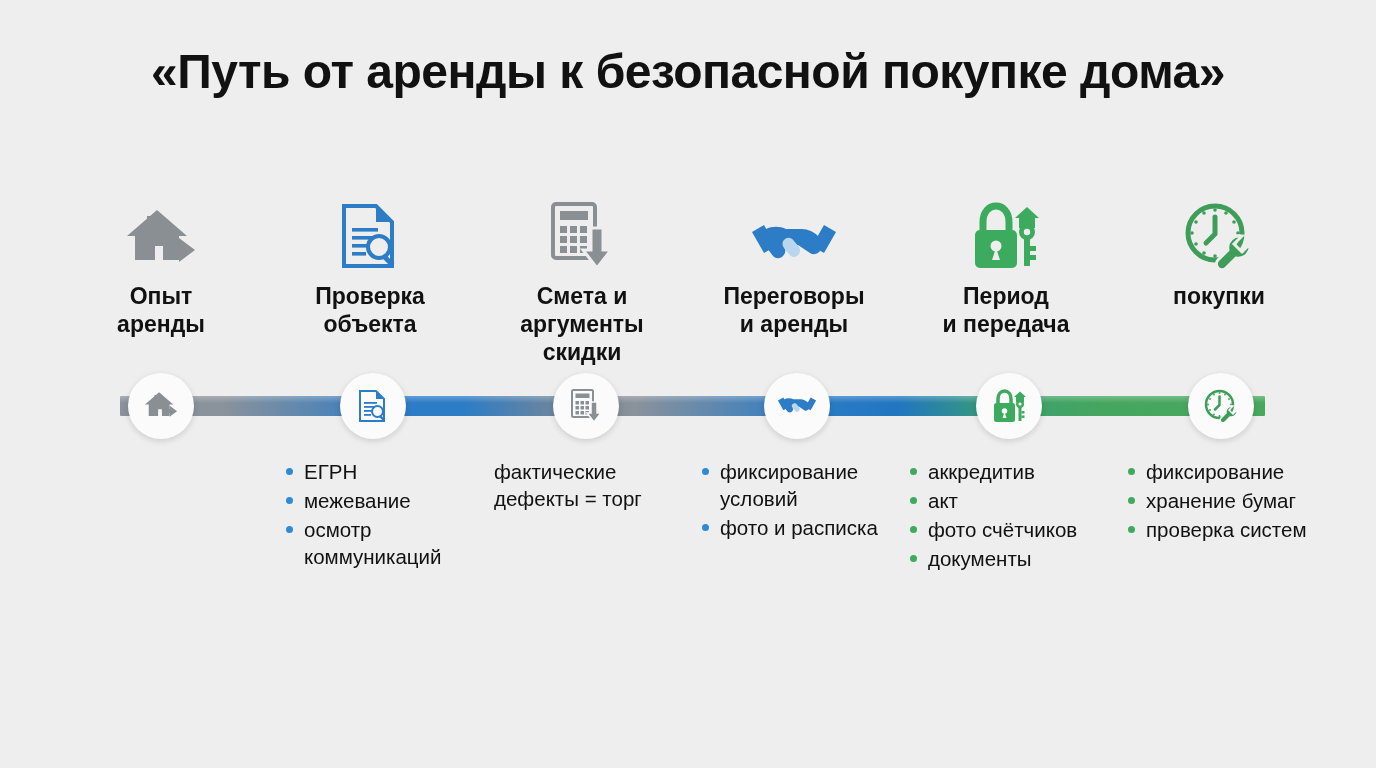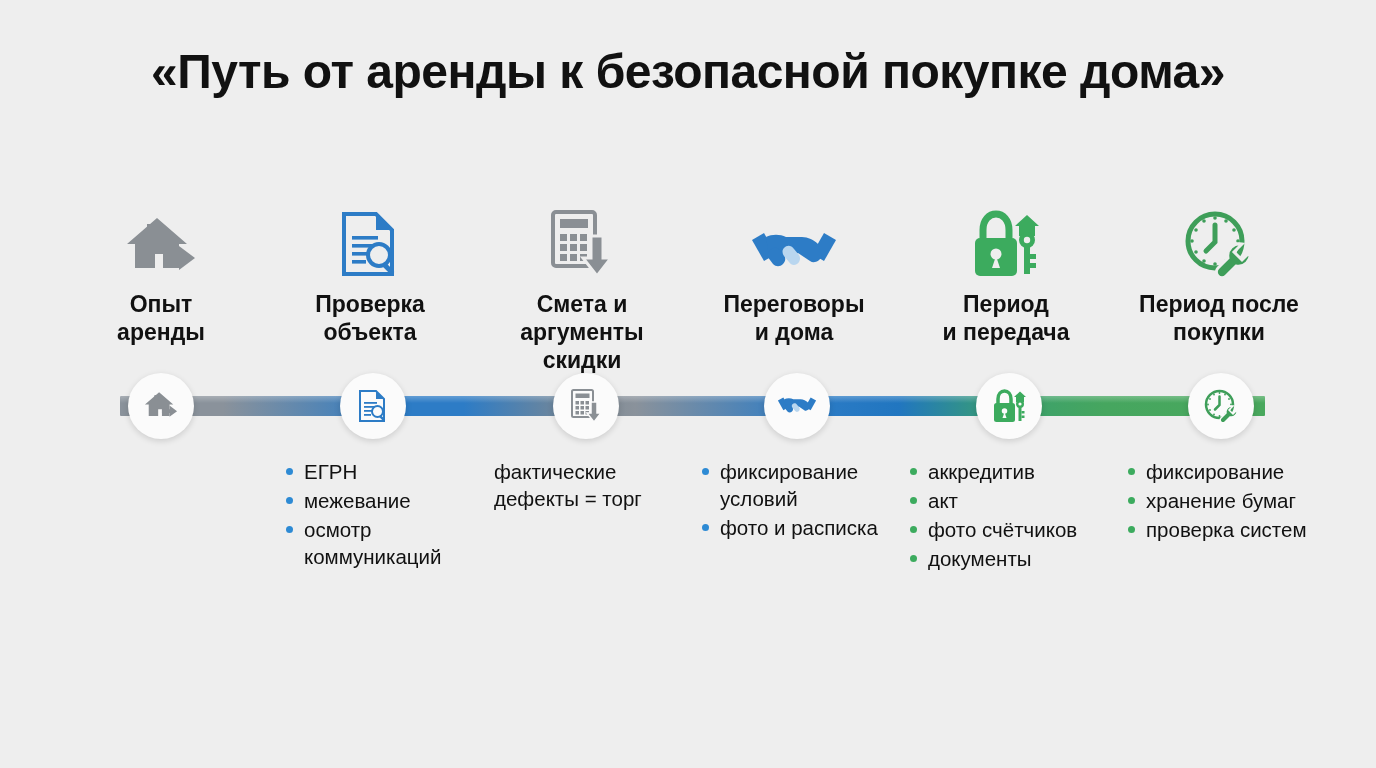--- a/index.html
+++ b/index.html
@@ -31,21 +31,21 @@
     font-size: 48px;
     font-weight: bold;
     color: #111111;
     letter-spacing: -0.5px;
     white-space: nowrap;
   }
 
   
   .columns {
     position: absolute;
-    top: 204px;
+    top: 196px;
     left: 58px;
     width: 1268px;
     height: 440px;
     display: flex;
     align-items: flex-start;
   }
   .col {
     position: relative;
     flex: 0 0 auto;
     display: flex;
@@ -247,21 +247,21 @@
             <path d="M16 9 C22 6 30 6 36 9 L52 9 C58 9 64 12 68 16 L72 28 C70 33 64 36 60 33 L48 25 C45 27 41 28 38 26 L30 32 C26 35 21 33 19 29 Z"></path>
             <path d="M20 22 C23 19 27 19 30 22 L33 26 C36 29 36 33 33 36 C30 39 26 39 23 36 L20 32 C17 29 17 25 20 22 Z"></path>
           </g>
           <g fill="#b9d6ef">
             <path d="M34 20 C37 17 41 17 44 21 L49 27 C51 30 50 34 47 36 C44 38 41 37 39 34 L34 28 C32 25 32 22 34 20 Z"></path>
           </g>
         </svg>
       </div>
       <div class="step-label">
         <div>Переговоры</div>
-        <div>и дома</div>
+        <div>и аренды</div>
       </div>
     </div>
 
     <div class="col col-4">
       <div class="icon-top">
         <svg width="70" height="68" viewBox="0 0 70 68">
           <path d="M12 28 V20 C12 10 18 4 25 4 C32 4 38 10 38 20 V28" fill="none" stroke="#3cab5e" stroke-width="7"></path>
           <rect x="4" y="28" width="42" height="38" rx="5" fill="#3cab5e"></rect>
           <circle cx="25" cy="44" r="5.5" fill="#eeeeee"></circle>
           <path d="M25 46 L21 58 L29 58 Z" fill="#eeeeee"></path>
@@ -295,21 +295,20 @@
             <circle cx="12" cy="42" r="1.8"></circle>
             <circle cx="8" cy="31" r="1.8"></circle>
             <circle cx="12" cy="20" r="1.8"></circle>
             <circle cx="20" cy="11" r="1.8"></circle>
           </g>
           <path d="M31 15 V32 L22 41" fill="none" stroke="#3e9e59" stroke-width="5" stroke-linecap="round"></path>
           <path d="M58 34 A12 12 0 0 0 44 48 L34 58 A5.5 5.5 0 0 0 42 66 L52 56 A12 12 0 0 0 66 42 L58 50 L50 42 Z" fill="#3e9e59" stroke="#eeeeee" stroke-width="3"></path>
         </svg>
       </div>
       <div class="step-label">
-        <div>Период после</div>
         <div>покупки</div>
       </div>
     </div>
 
   </div>
 
   <div class="timeline">
     <div class="timeline-sheen"></div>
   </div>
 

